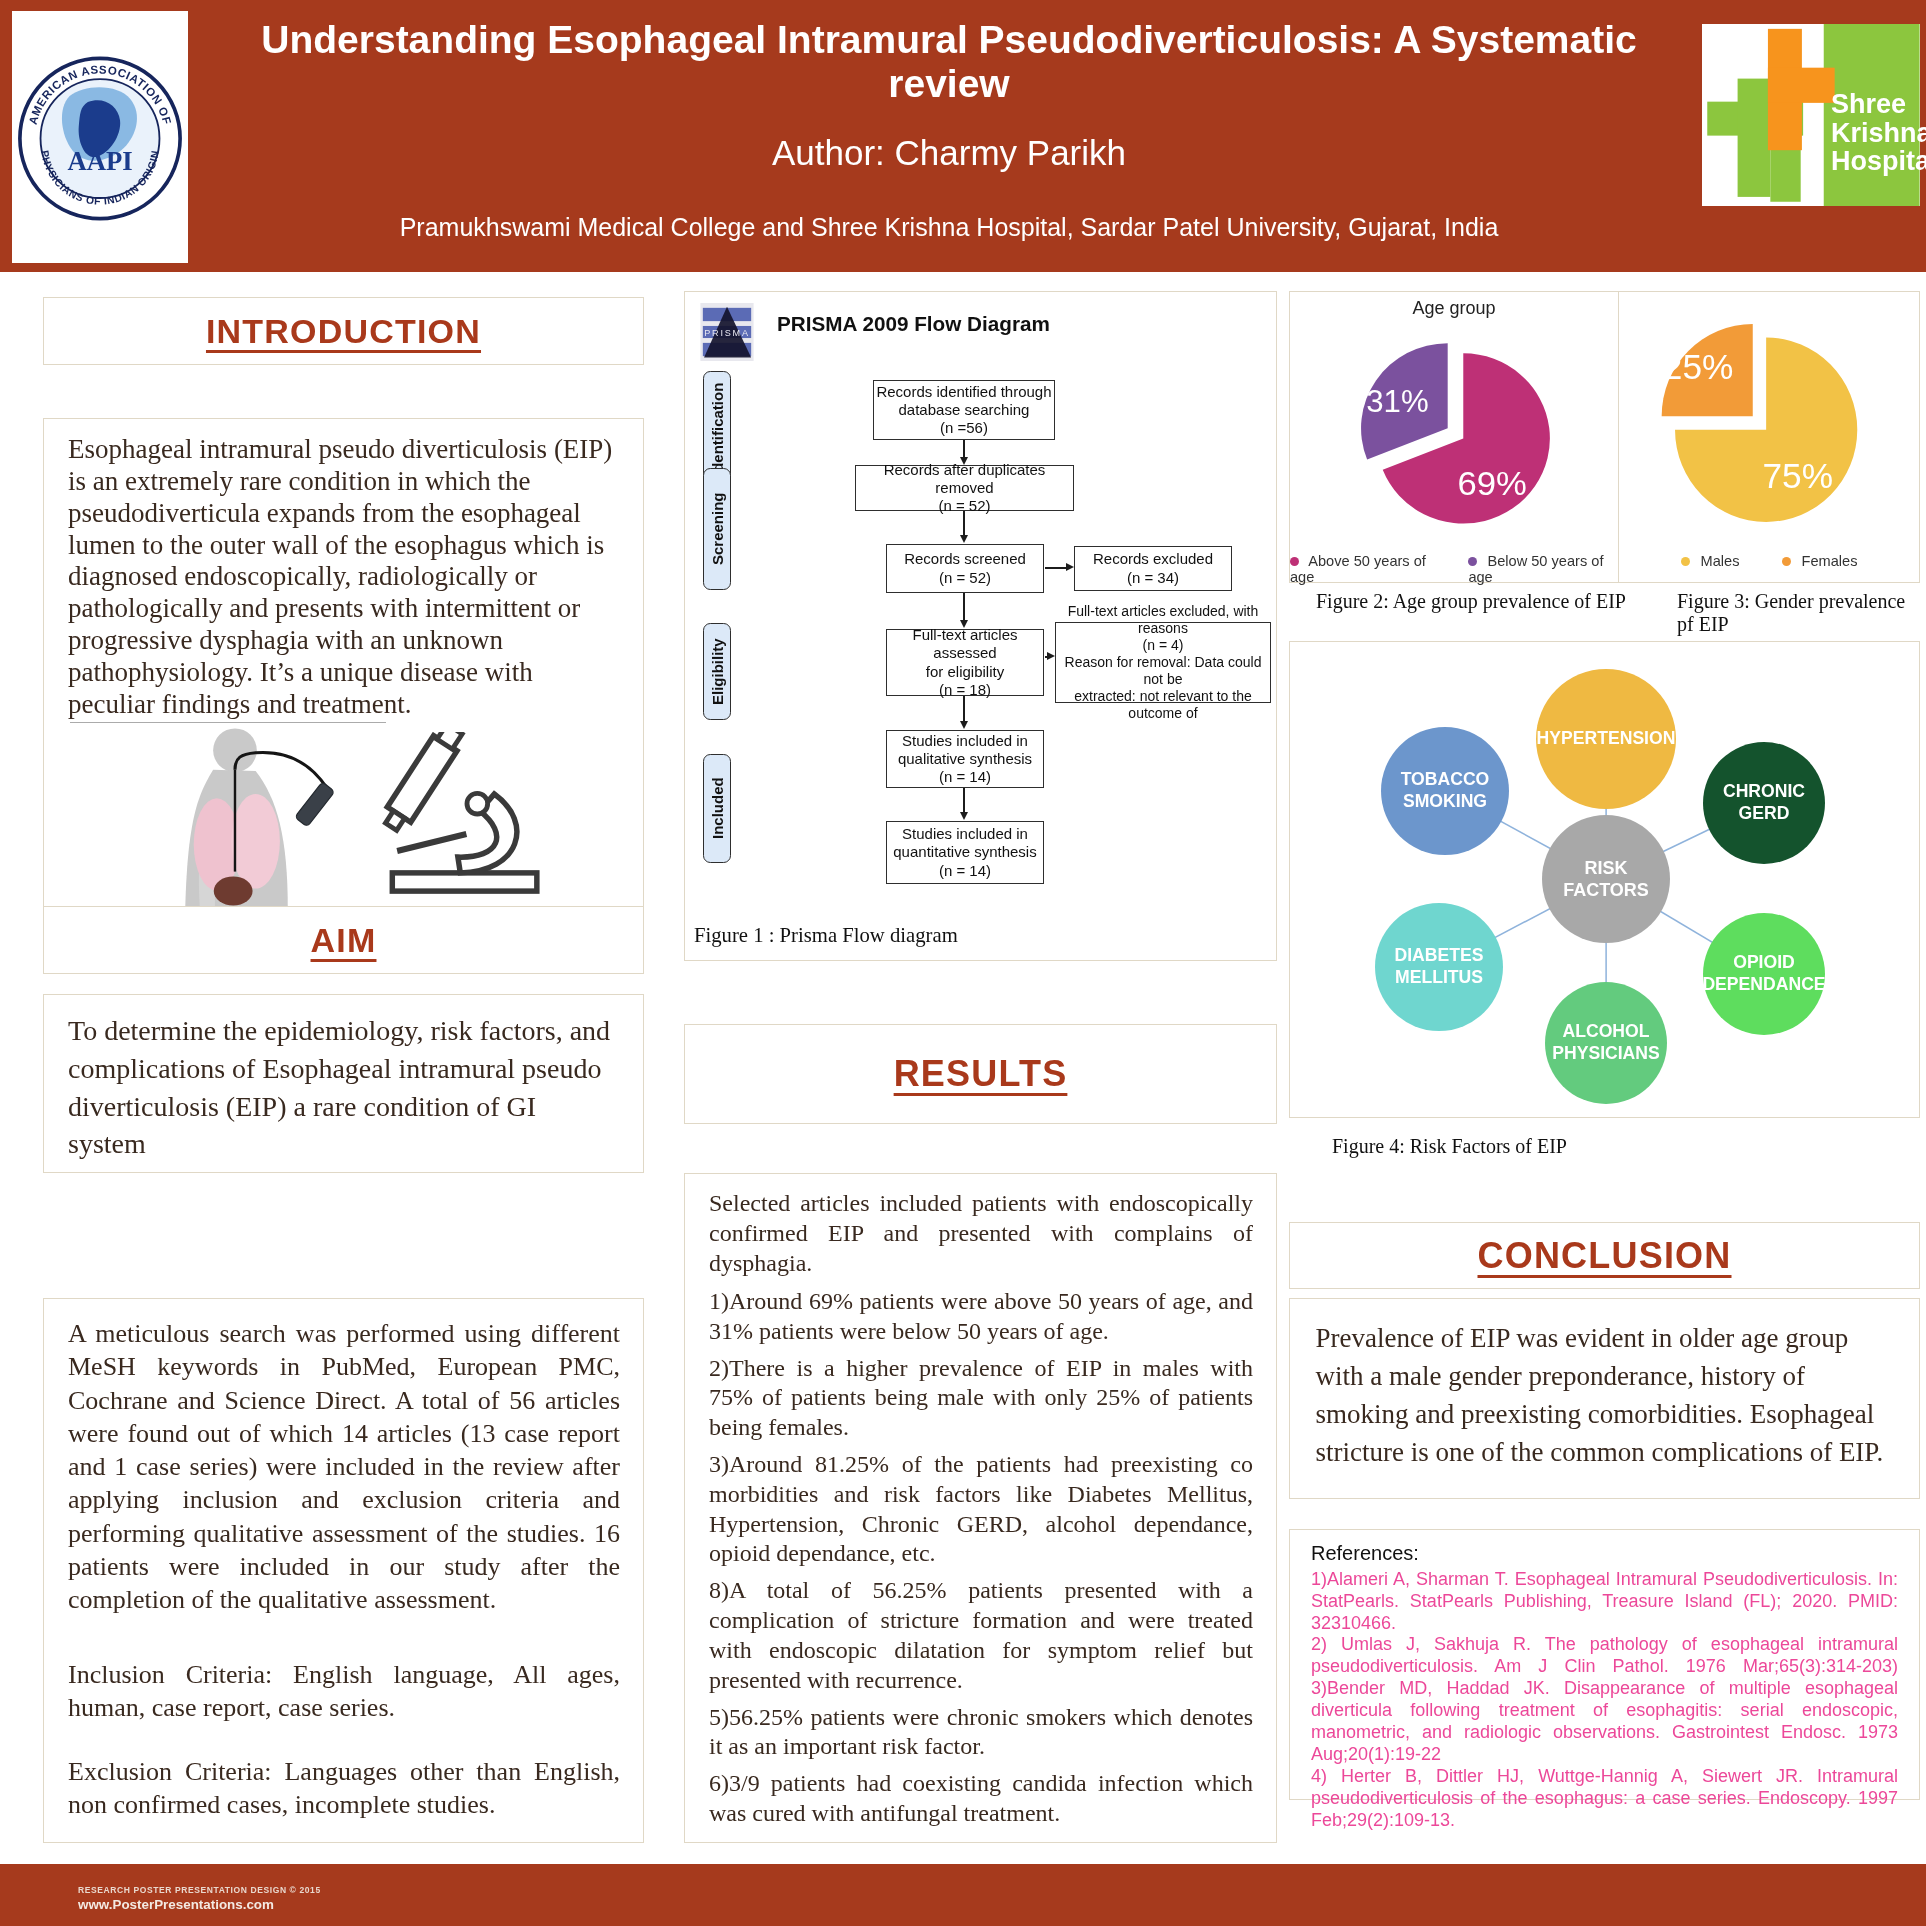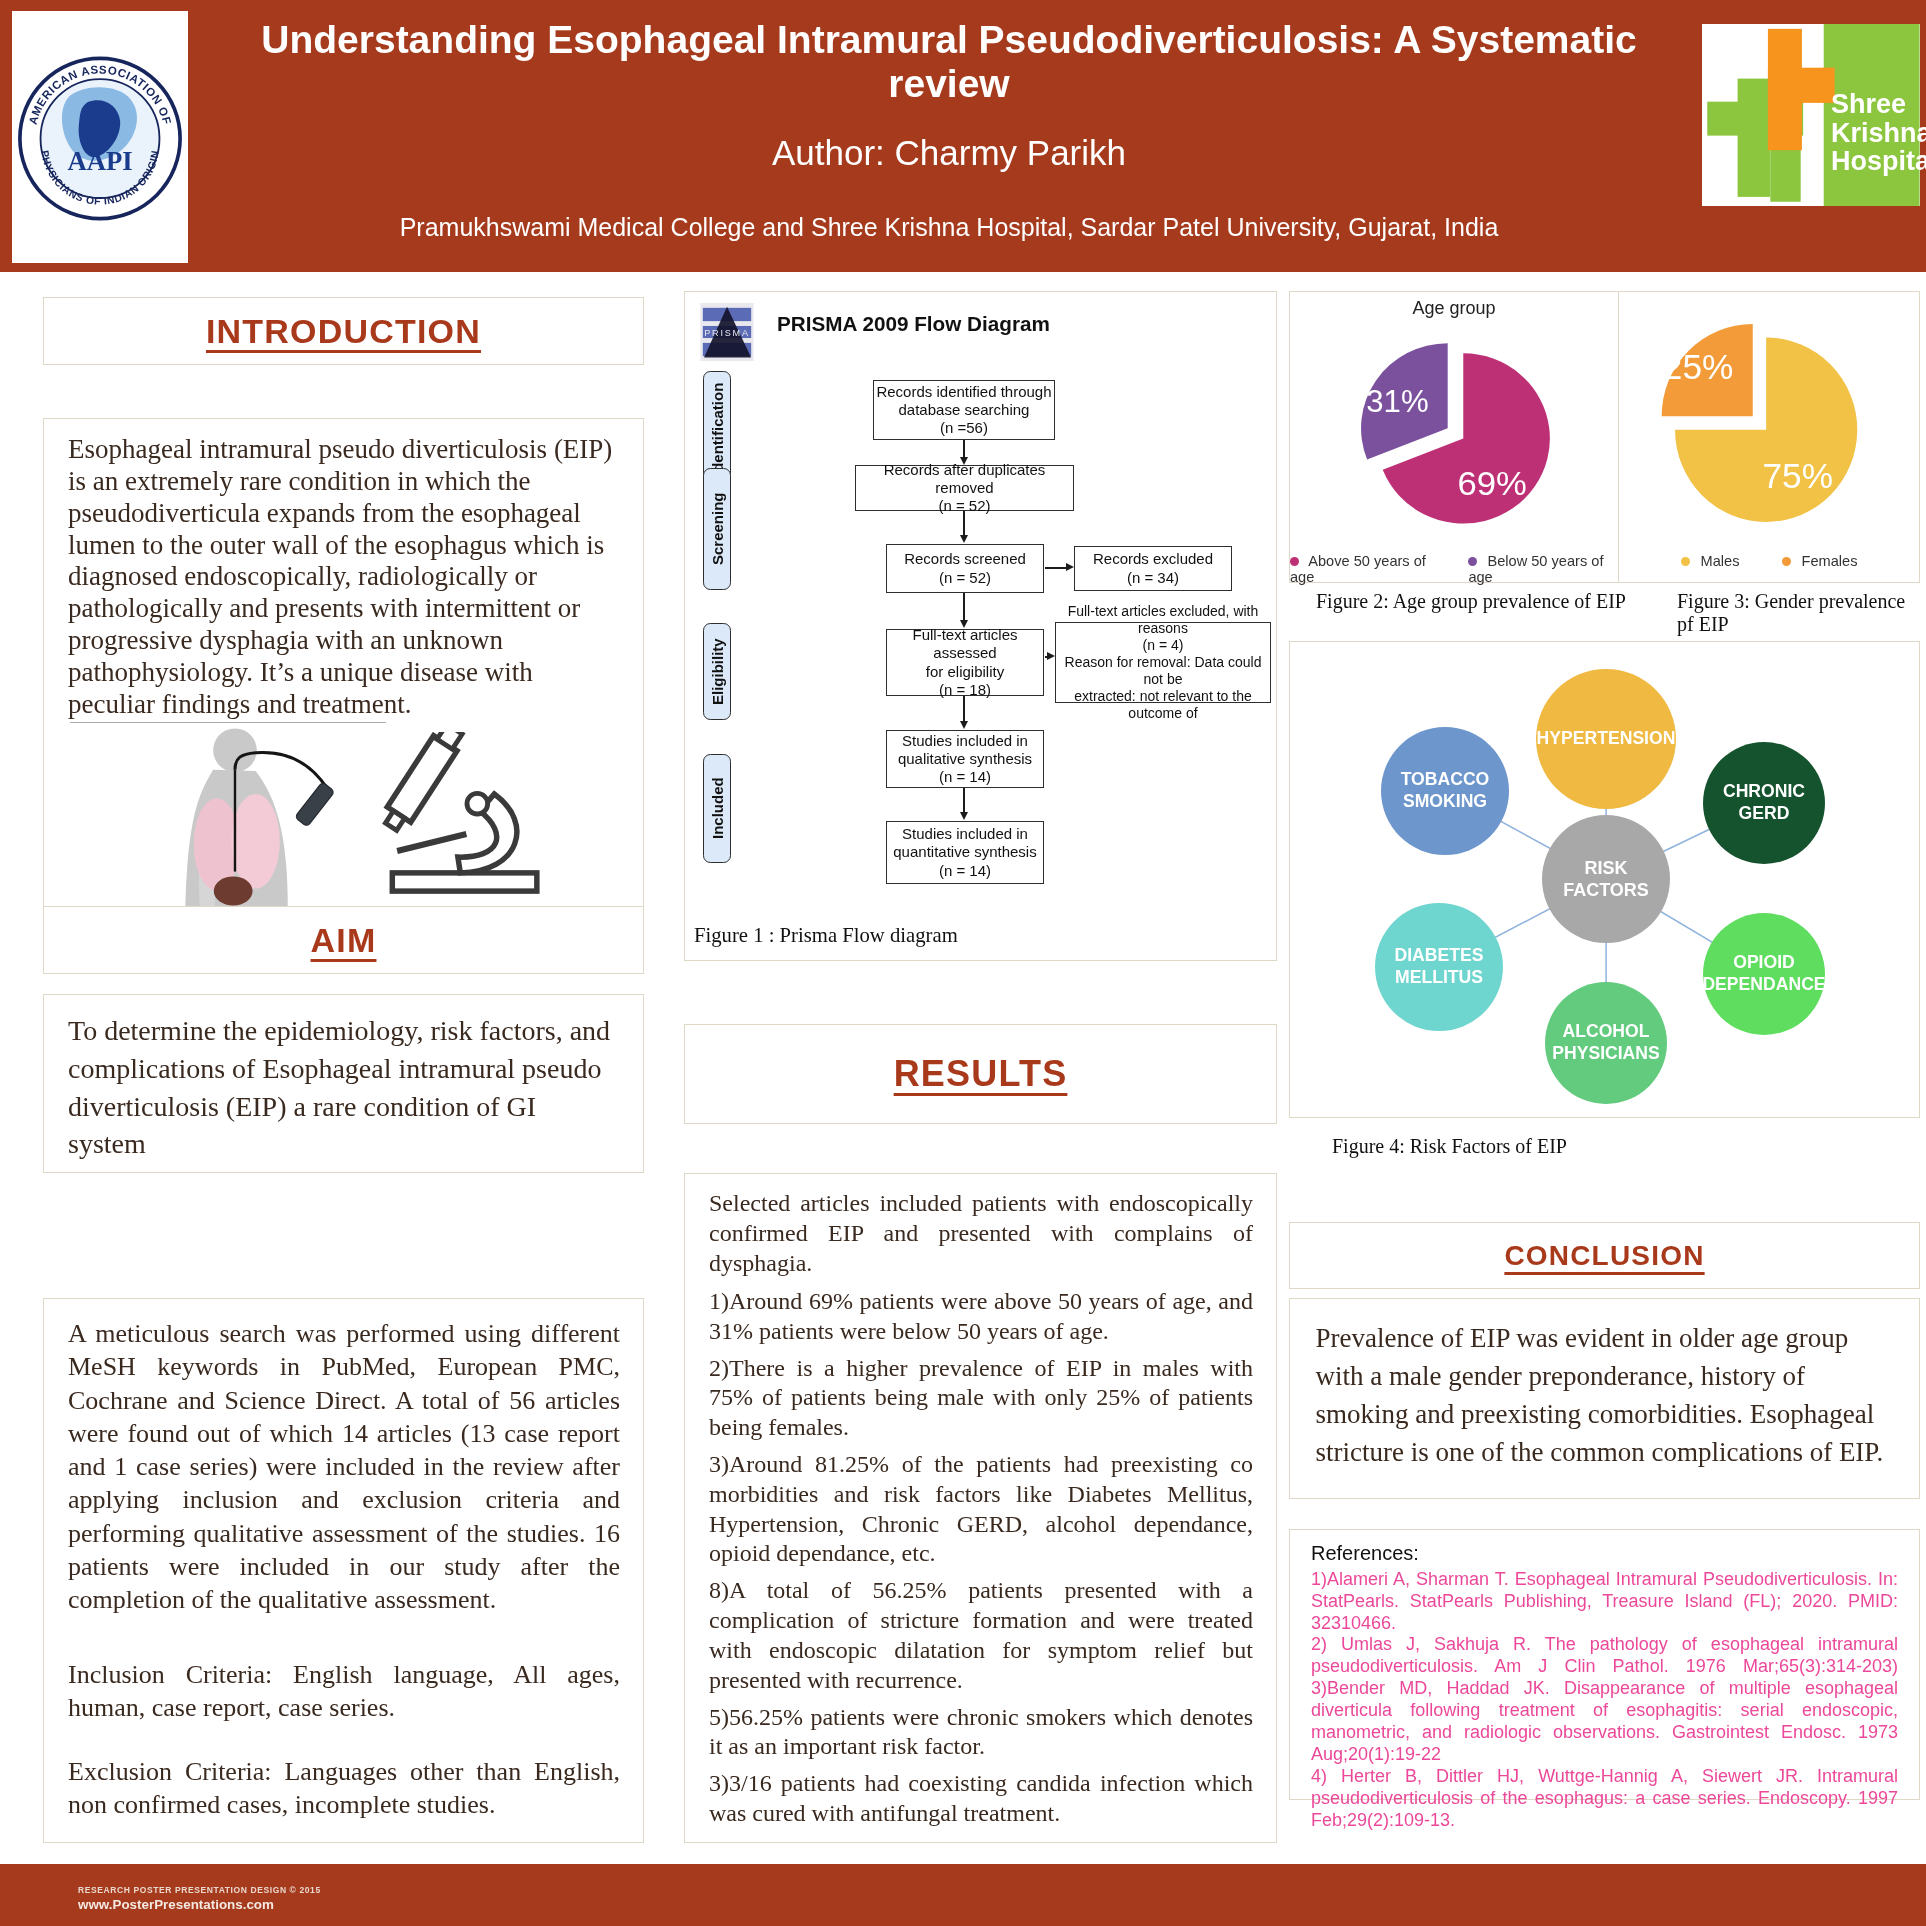--- a/index.html
+++ b/index.html
@@ -199,21 +199,21 @@
   </div>
 
   <div class="panel" style="left:684px;top:1173px;width:593px;height:670px;">
     <div style="position:absolute;left:24px;top:15px;width:544px;">
       <p class="serif" style="margin:0 0 8.5px 0;font-size:24px;line-height:1.24;text-align:justify;">Selected articles included patients with endoscopically confirmed EIP and presented with complains of dysphagia.</p>
       <p class="serif" style="margin:0 0 7.3px 0;font-size:24px;line-height:1.24;text-align:justify;">1)Around 69% patients were above 50 years of age, and 31% patients were below 50 years of age.</p>
       <p class="serif" style="margin:0 0 7.3px 0;font-size:24px;line-height:1.24;text-align:justify;">2)There is a higher prevalence of EIP in males with 75% of patients being male with only 25% of patients being females.</p>
       <p class="serif" style="margin:0 0 7.3px 0;font-size:24px;line-height:1.24;text-align:justify;">3)Around 81.25% of the patients had preexisting co morbidities and risk factors like Diabetes Mellitus, Hypertension, Chronic GERD, alcohol dependance, opioid dependance, etc.</p>
       <p class="serif" style="margin:0 0 7.3px 0;font-size:24px;line-height:1.24;text-align:justify;">8)A total of 56.25% patients presented with a complication of stricture formation and were treated with endoscopic dilatation for symptom relief but presented with recurrence.</p>
       <p class="serif" style="margin:0 0 7.3px 0;font-size:24px;line-height:1.24;text-align:justify;">5)56.25% patients were chronic smokers which denotes it as an important risk factor.</p>
-      <p class="serif" style="margin:0;font-size:24px;line-height:1.24;text-align:justify;">3)3/16 patients had coexisting candida infection which was cured with antifungal treatment.</p>
+      <p class="serif" style="margin:0;font-size:24px;line-height:1.24;text-align:justify;">6)3/9 patients had coexisting candida infection which was cured with antifungal treatment.</p>
     </div>
   </div>
 
   <div class="panel" style="left:1289px;top:291px;width:631px;height:292px;">
     <div style="position:absolute;left:328px;top:0;width:1.2px;height:100%;background:#E0D8C6;"></div>
 
     <div style="position:absolute;left:0;top:6px;width:328px;text-align:center;font-size:18px;color:#222;">Age group</div>
 
     <svg style="position:absolute;left:52px;top:29px;" width="231" height="227" viewBox="0 0 400 400" preserveAspectRatio="none">
       <g transform="translate(10,7)">
@@ -281,21 +281,21 @@
     <div class="riskc" style="left:85px;top:261px;width:128px;height:128px;background:#6FD6CF;">DIABETES
 MELLITUS</div>
     <div class="riskc" style="left:91px;top:85px;width:128px;height:128px;background:#6C96CC;">TOBACCO
 SMOKING</div>
     <div class="riskc" style="left:252px;top:173px;width:128px;height:128px;background:#A8A8A8;font-size:18px;">RISK FACTORS</div>
   </div>
 
   <div class="caption" style="left:1332px;top:1135px;">Figure 4: Risk Factors of EIP</div>
 
   <div class="panel sec-head" style="left:1289px;top:1222px;width:631px;height:67px;">
-    <span style="font-size:28px;">CONCLUSION</span>
+    <span style="font-size:36px;">CONCLUSION</span>
   </div>
 
   <div class="panel" style="left:1289px;top:1298px;width:631px;height:201px;">
     <div class="serif" style="position:absolute;left:25.5px;top:19.5px;width:578px;font-size:27px;line-height:1.42;">Prevalence of EIP was evident in older age group with a male gender preponderance, history of smoking and preexisting comorbidities. Esophageal stricture is one of the common complications of EIP.</div>
   </div>
 
   <div class="panel" style="left:1289px;top:1529px;width:631px;height:271px;">
     <div style="position:absolute;left:21px;top:12px;width:587px;">
       <div style="font-size:20px;color:#111;margin-bottom:3.6px;">References:</div>
       <div class="refs">1)Alameri A, Sharman T. Esophageal Intramural Pseudodiverticulosis. In: StatPearls. StatPearls Publishing, Treasure Island (FL); 2020. PMID: 32310466.</div>

